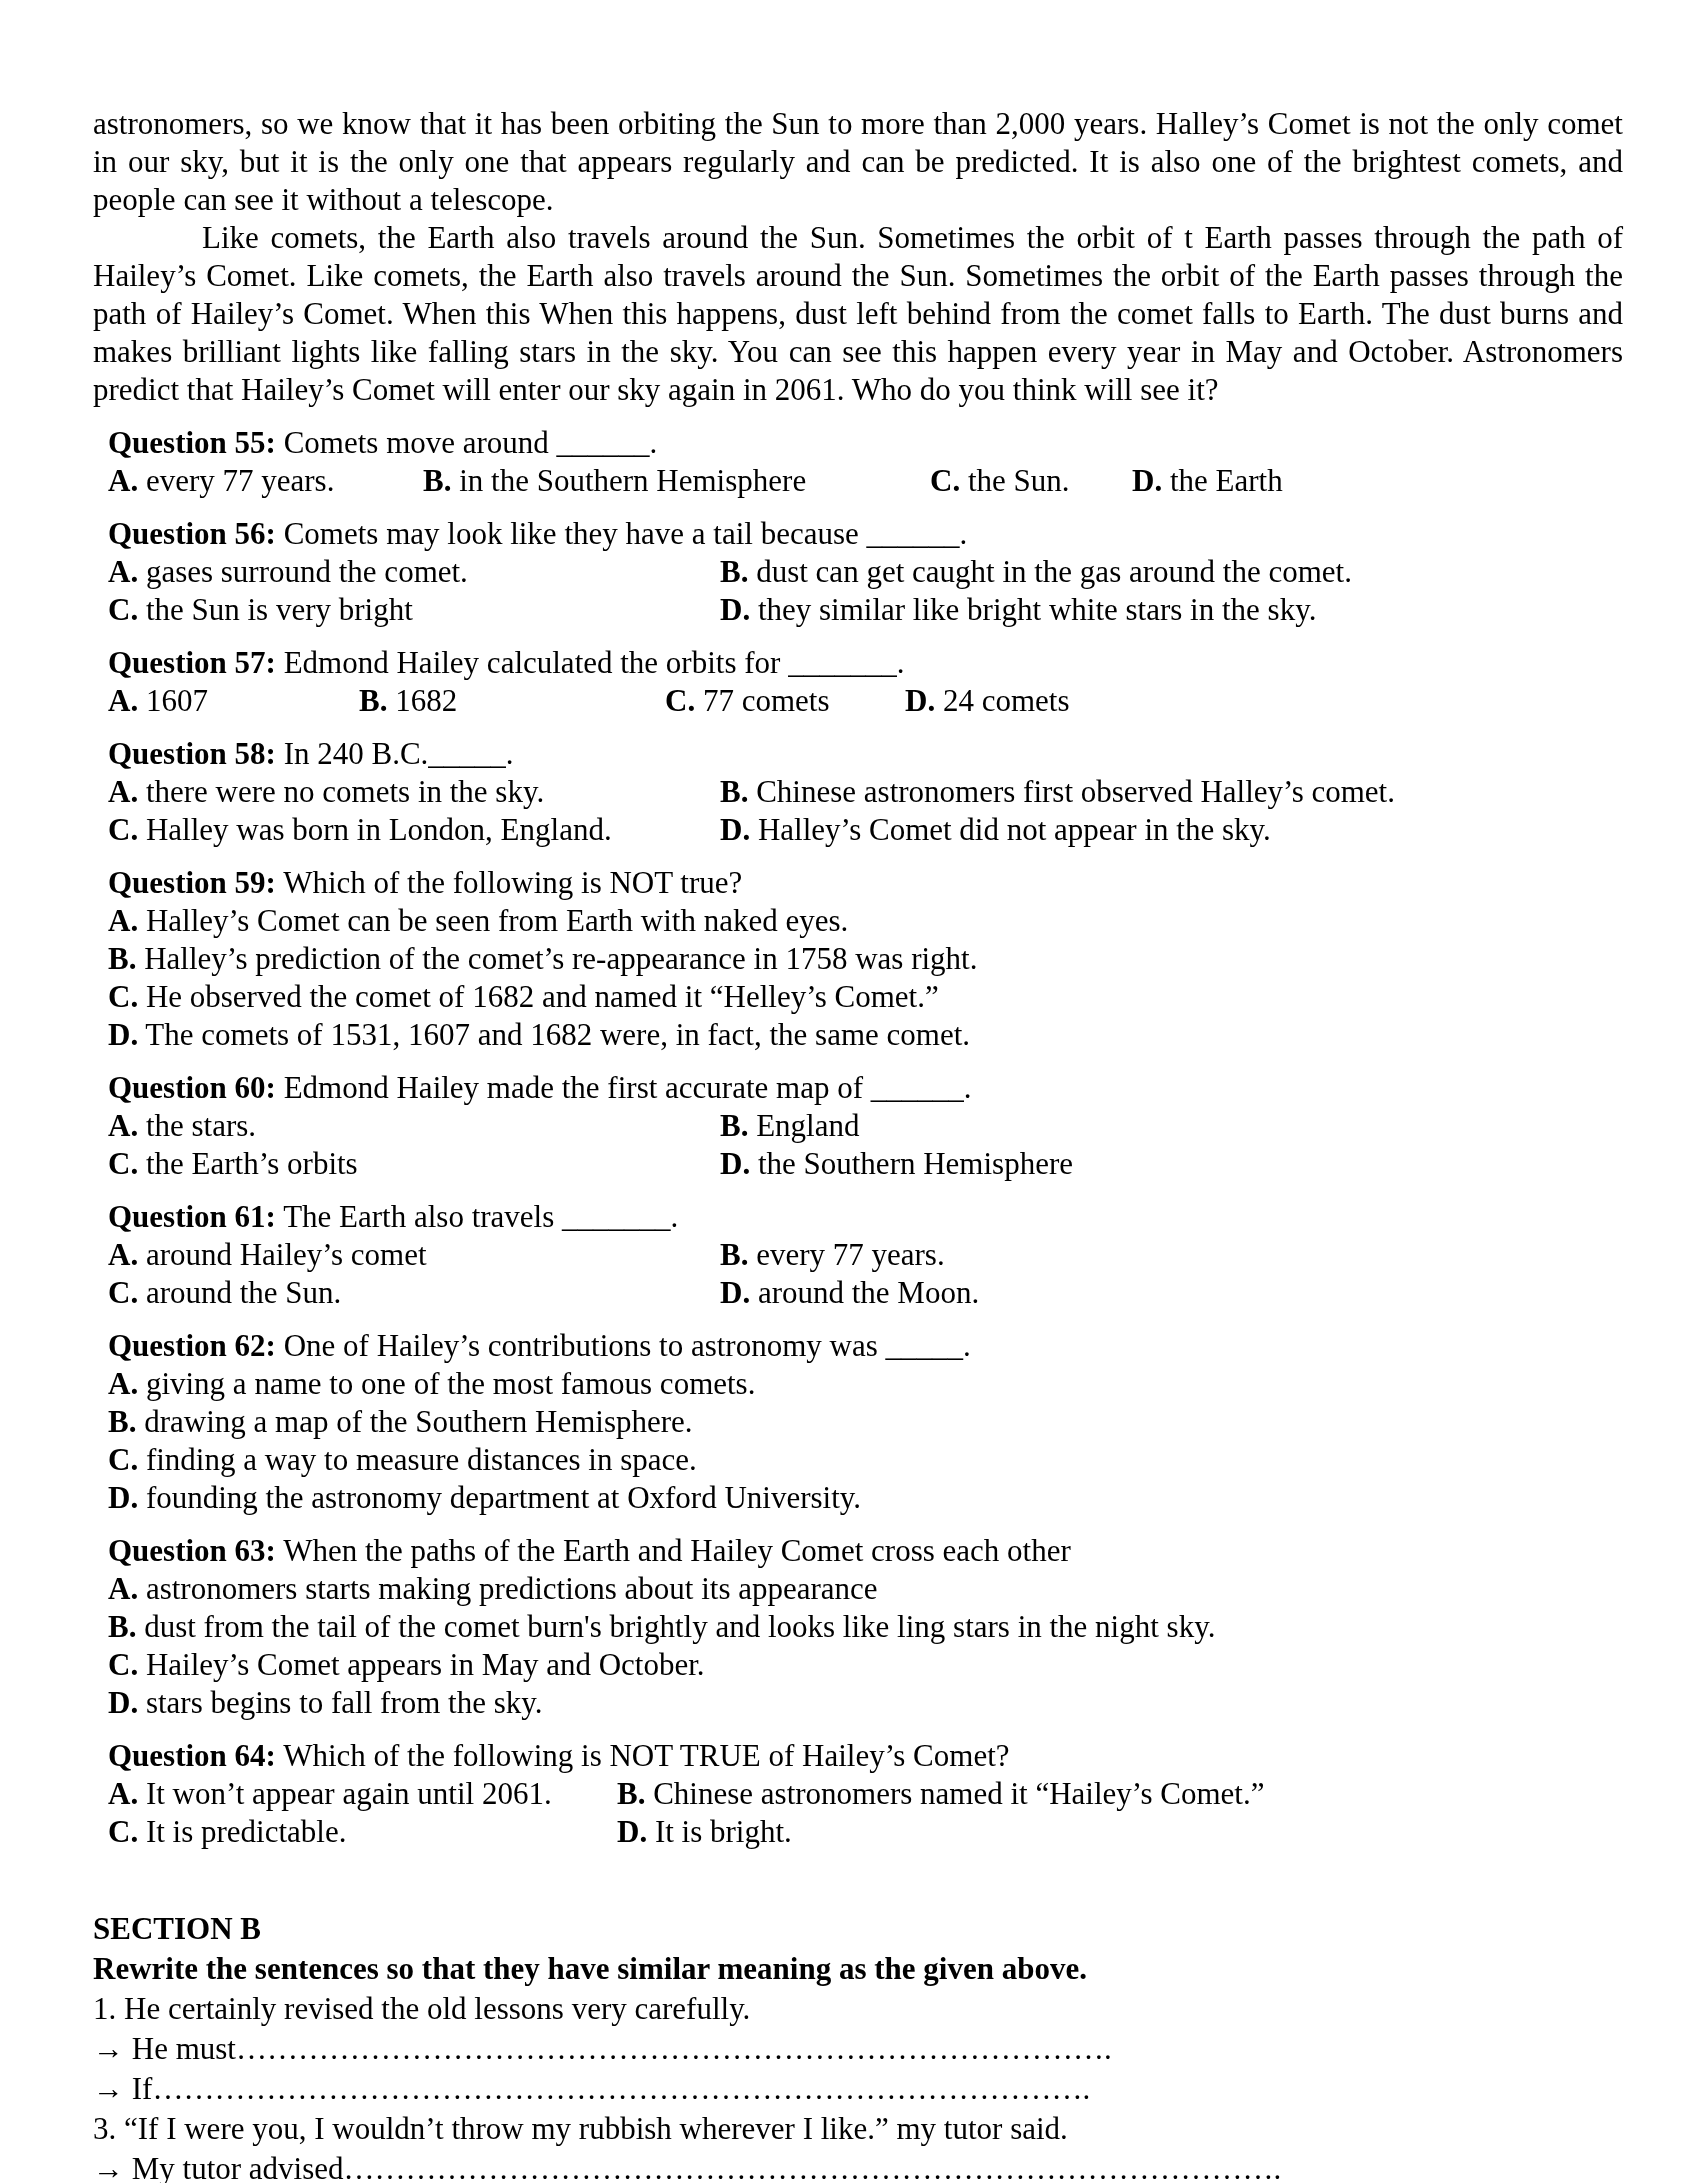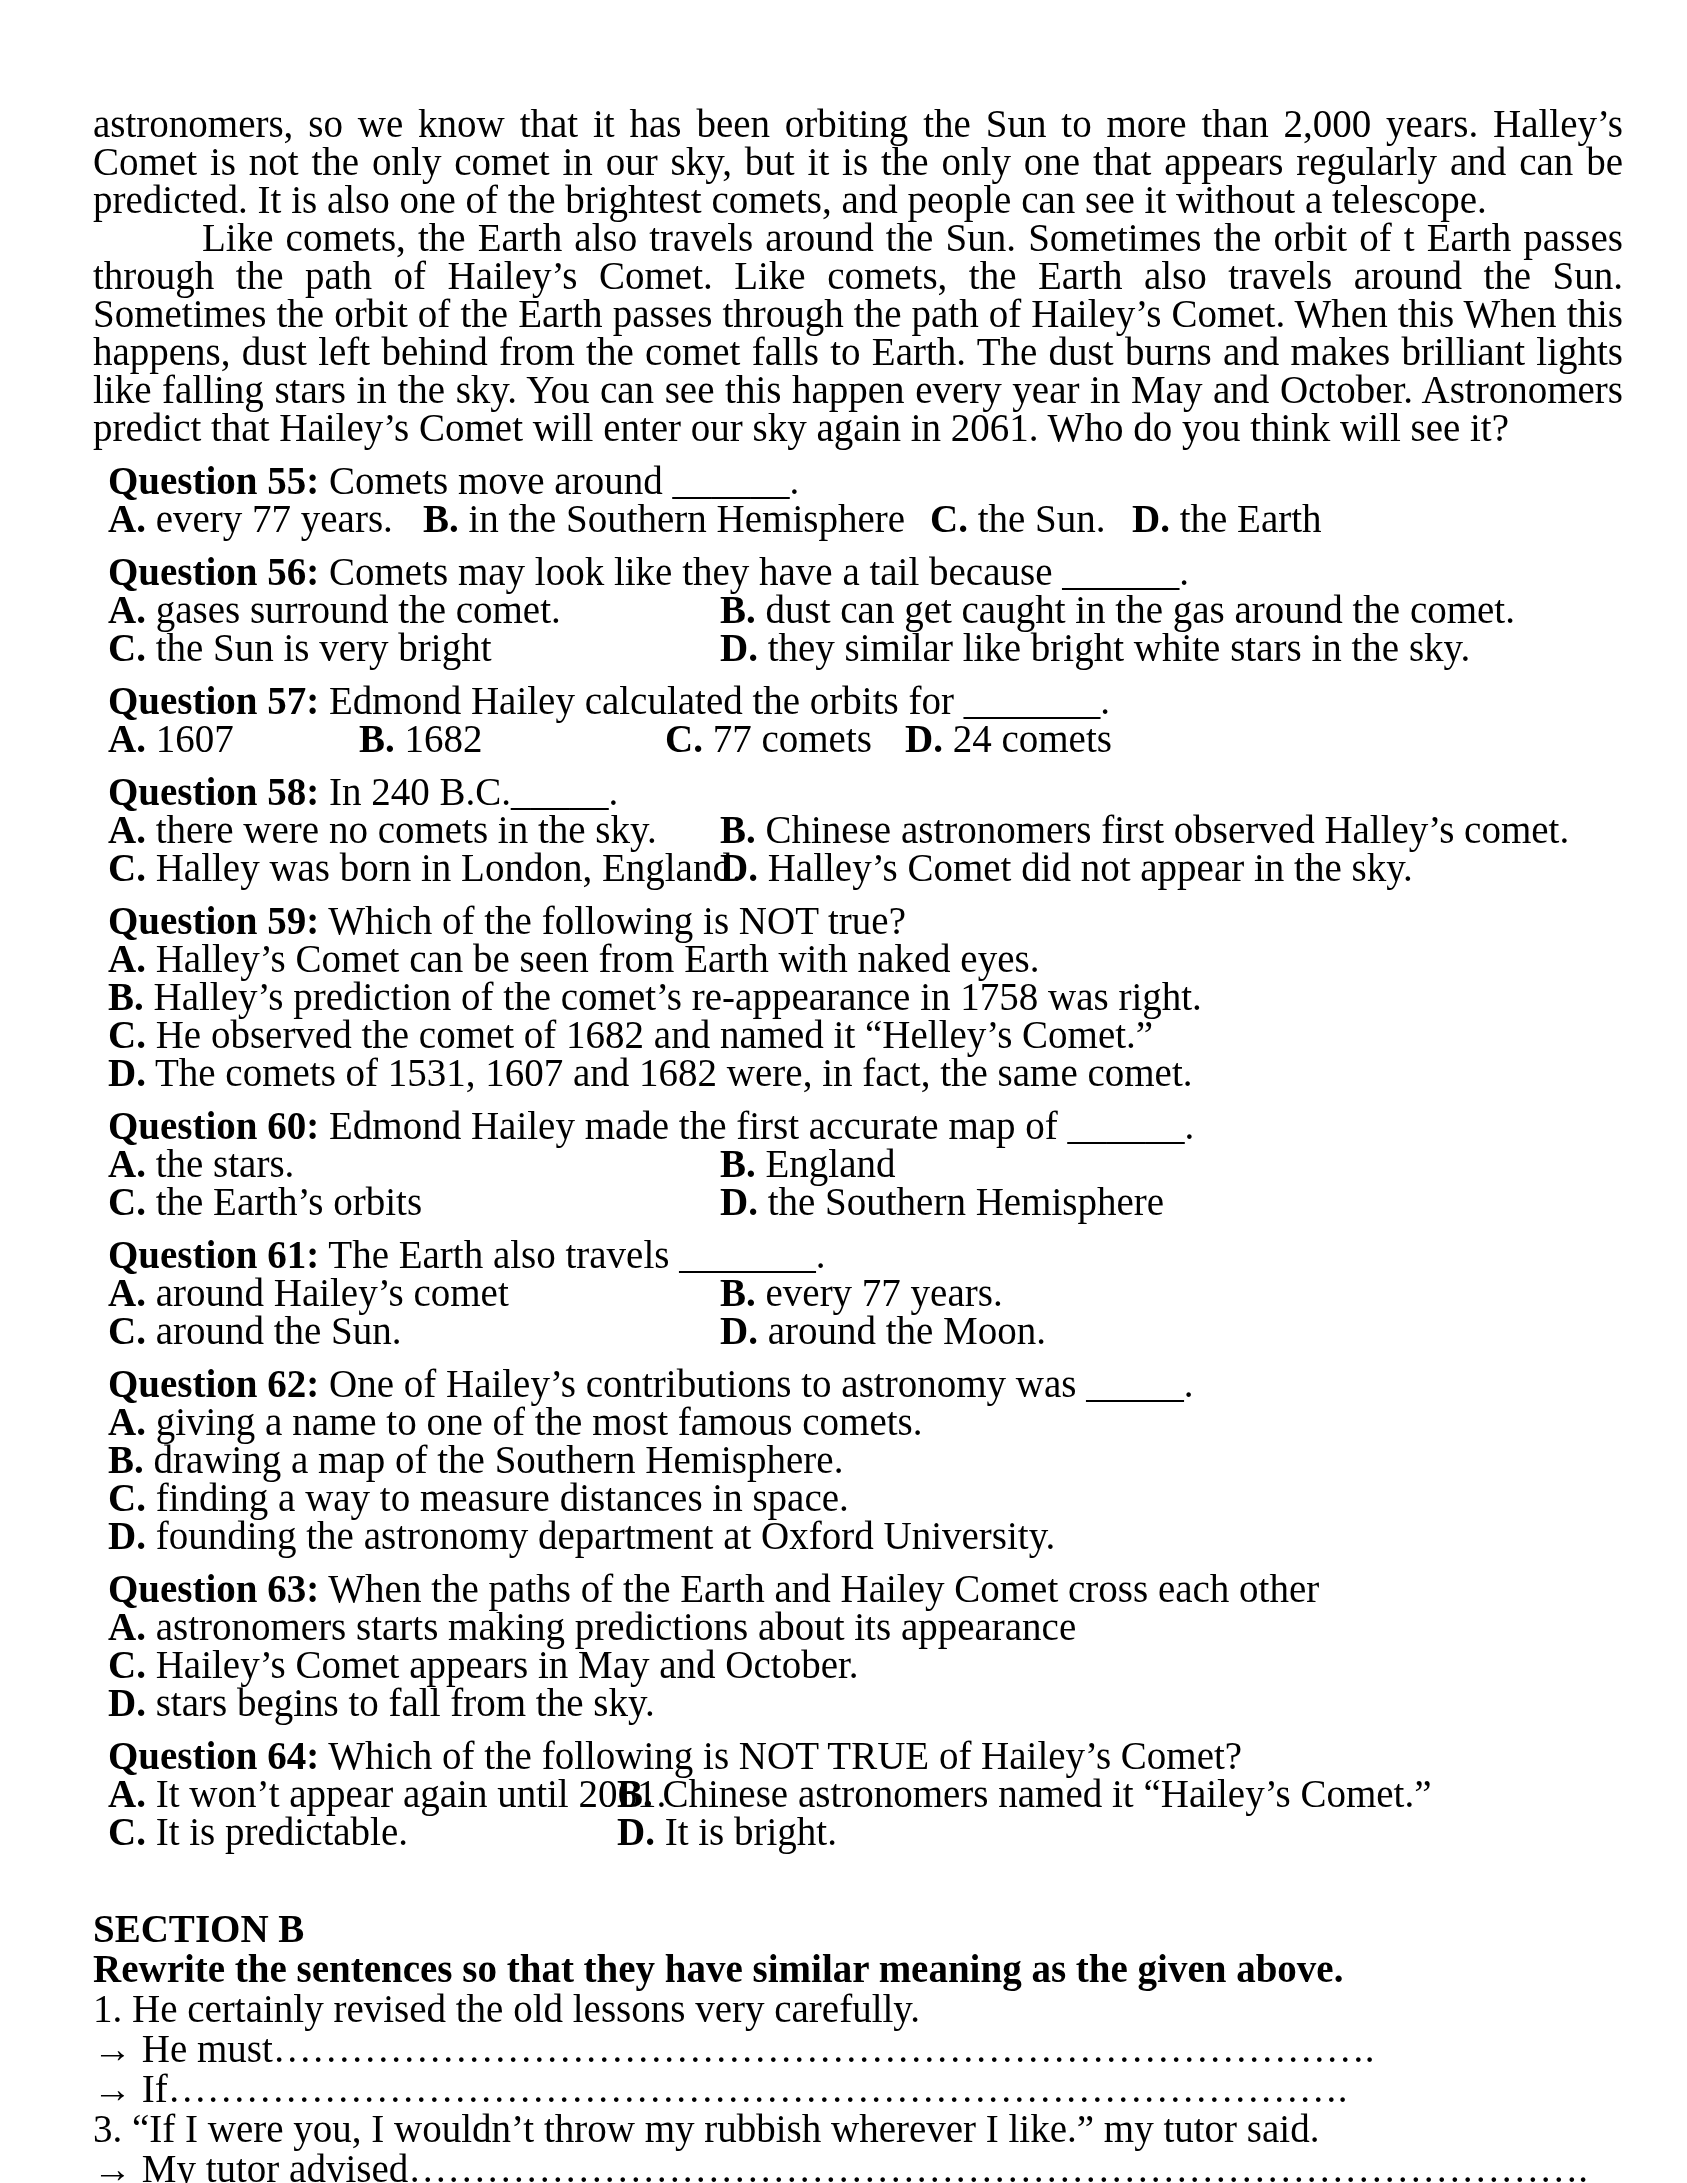--- a/index.html
+++ b/index.html
@@ -1,19 +1,19 @@
 <!DOCTYPE html>
 <html style="font-size:10.6px"><head>
 <meta charset="utf-8">
 <style>
   html,body { margin:0; padding:0; background:#ffffff; }
   .page {
     position:relative; width:1687px; height:2183px; background:#ffffff;
     color:#000000; font-family:"Liberation Serif", serif;
-    font-size:39px; line-height:38px; overflow:hidden;
+    font-size:31px; line-height:38px; overflow:hidden;
   }
   .content { position:absolute; left:93px; top:105px; width:1530px; }
   .passage p { margin:0; text-align:justify; }
   .passage p.indent { text-indent:109px; }
   .q { margin:15px; }
   .q-line { white-space:normal; }
   .b { font-weight:bold; }
   .opt-row { display:flex; flex-wrap:nowrap; }
   .opt-cell { flex:0 0 auto; white-space:nowrap; }
   .opt-cell.grow { flex:1 1 auto; white-space:normal; }
@@ -124,20 +124,23 @@
           <div class="opt-row">
             <span class="opt-cell grow"><span class="b">D.</span> <span>founding the astronomy department at Oxford University.</span></span>
           </div>
         </div>
         <div class="q">
           <div class="q-line"><span class="b">Question 63:</span> <span>When the paths of the Earth and Hailey Comet cross each other</span></div>
           <div class="opt-row">
             <span class="opt-cell grow"><span class="b">A.</span> <span>astronomers starts making predictions about its appearance</span></span>
           </div>
           <div class="opt-row">
+            <span class="opt-cell grow"><span class="b">B.</span> <span>dust from the tail of the comet burn's brightly and looks like ling stars in the night sky.</span></span>
+          </div>
+          <div class="opt-row">
             <span class="opt-cell grow"><span class="b">C.</span> <span>Hailey’s Comet appears in May and October.</span></span>
           </div>
           <div class="opt-row">
             <span class="opt-cell grow"><span class="b">D.</span> <span>stars begins to fall from the sky.</span></span>
           </div>
         </div>
         <div class="q">
           <div class="q-line"><span class="b">Question 64:</span> <span>Which of the following is NOT TRUE of Hailey’s Comet?</span></div>
           <div class="opt-row">
             <span class="opt-cell" style="width: 509px;"><span class="b">A.</span> <span>It won’t appear again until 2061.</span></span>

